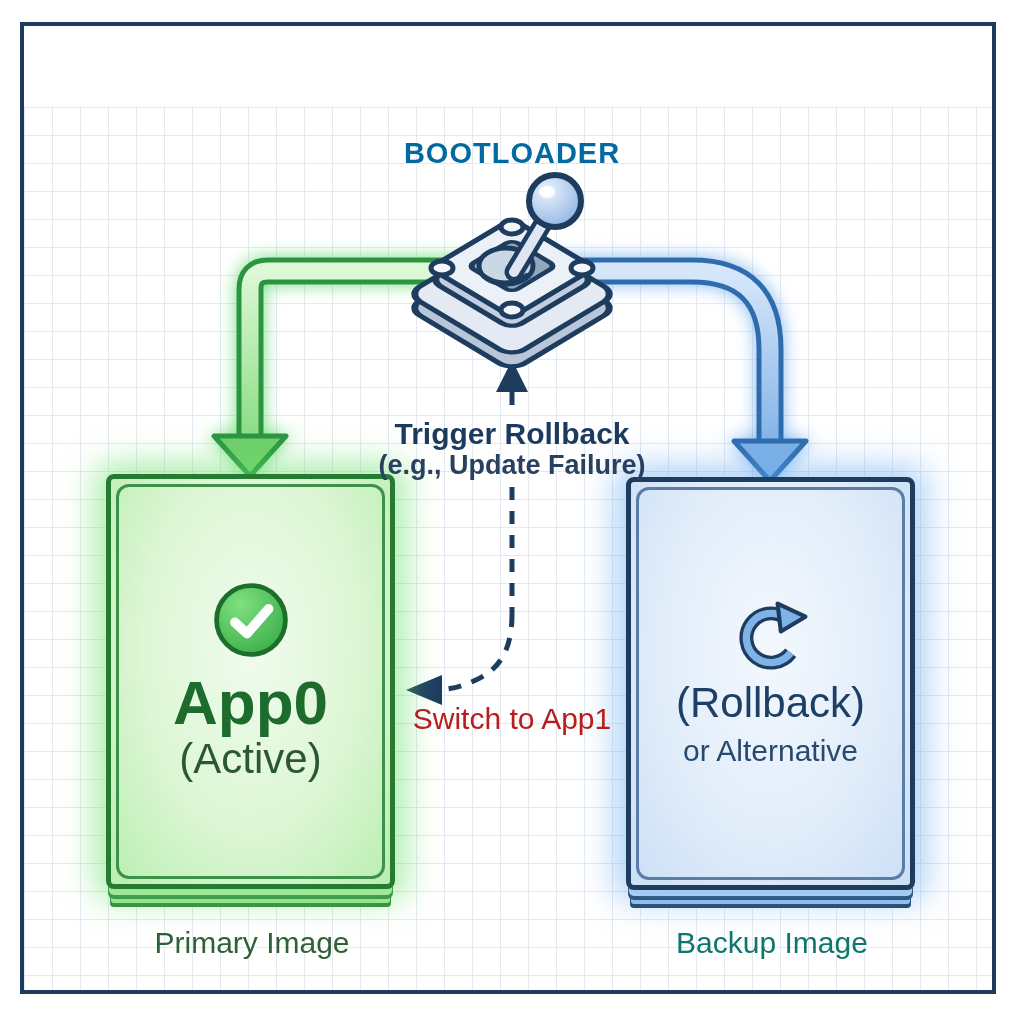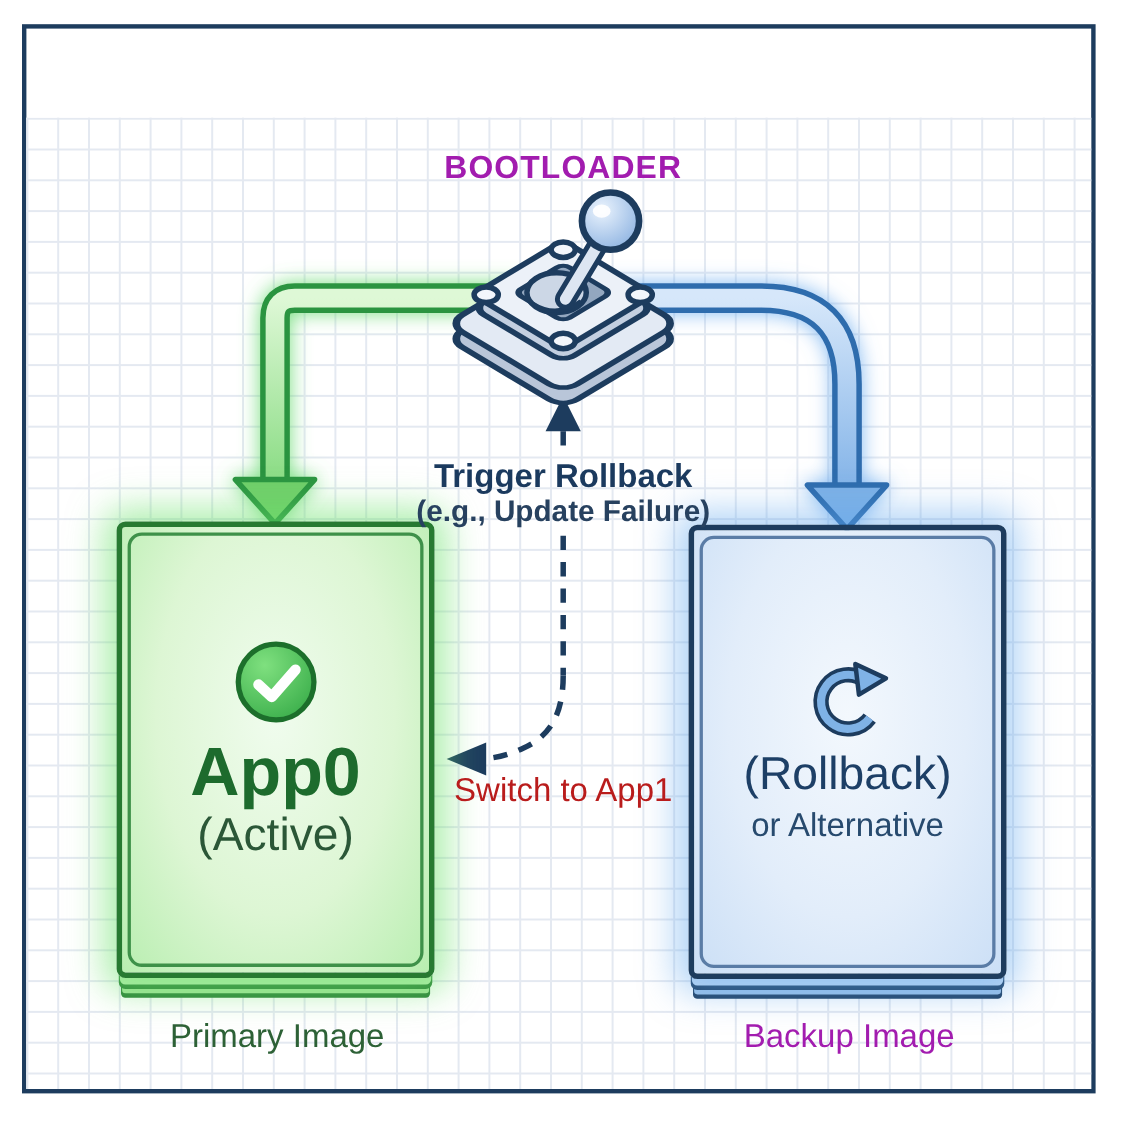--- a/index.html
+++ b/index.html
@@ -23,26 +23,26 @@
   }
   .gridarea{
     position:absolute;left:0;top:81px;right:0;bottom:0;
     background:
       linear-gradient(#e4e9f1 1.5px, transparent 1.5px) 0 0 / 28px 28px,
       linear-gradient(90deg,#e4e9f1 1.5px, transparent 1.5px) 0 0 / 28px 28px,
       #ffffff;
   }
   .overlay{position:absolute;left:0;top:0;width:1024px;height:1024px;pointer-events:none;}
   .lbl{position:absolute;transform:translate(-50%,-50%);white-space:nowrap;}
-  .lbl-bootloader{font-size:29px;font-weight:700;color:#a21caf;letter-spacing:1px;}
+  .lbl-bootloader{font-size:29px;font-weight:700;color:#0369a1;letter-spacing:1px;}
   .lbl-trigger{font-size:30px;font-weight:700;color:#1b3a5e;}
   .lbl-trigger-sub{font-size:27px;color:#27415f;}
   .lbl-switchto{font-size:30px;color:#b91c1c;}
   .lbl-caption-green{font-size:30px;color:#2d6136;}
-  .lbl-caption-blue{font-size:30px;color:#a21caf;}
+  .lbl-caption-blue{font-size:30px;color:#0f766e;}
 
   .partition{
     position:absolute;box-sizing:border-box;border-radius:8px;
     display:flex;flex-direction:column;align-items:center;justify-content:center;
   }
   .p-green{
     left:106px;top:474px;width:289px;height:415px;
     border:5px solid #277a31;
     background:radial-gradient(ellipse at 50% 42%, #f0fcee 0%, #ddf6d4 55%, #b8eeb0 100%);
     box-shadow:

